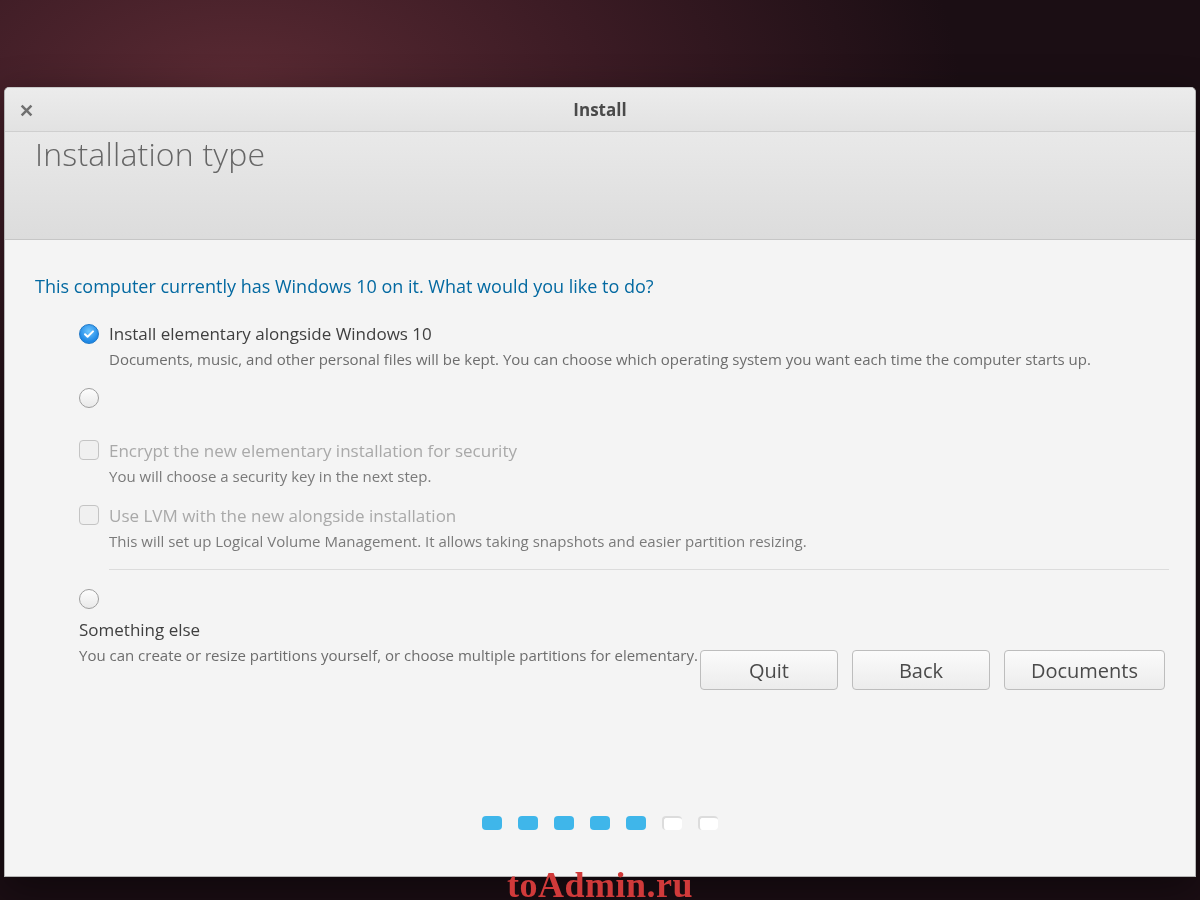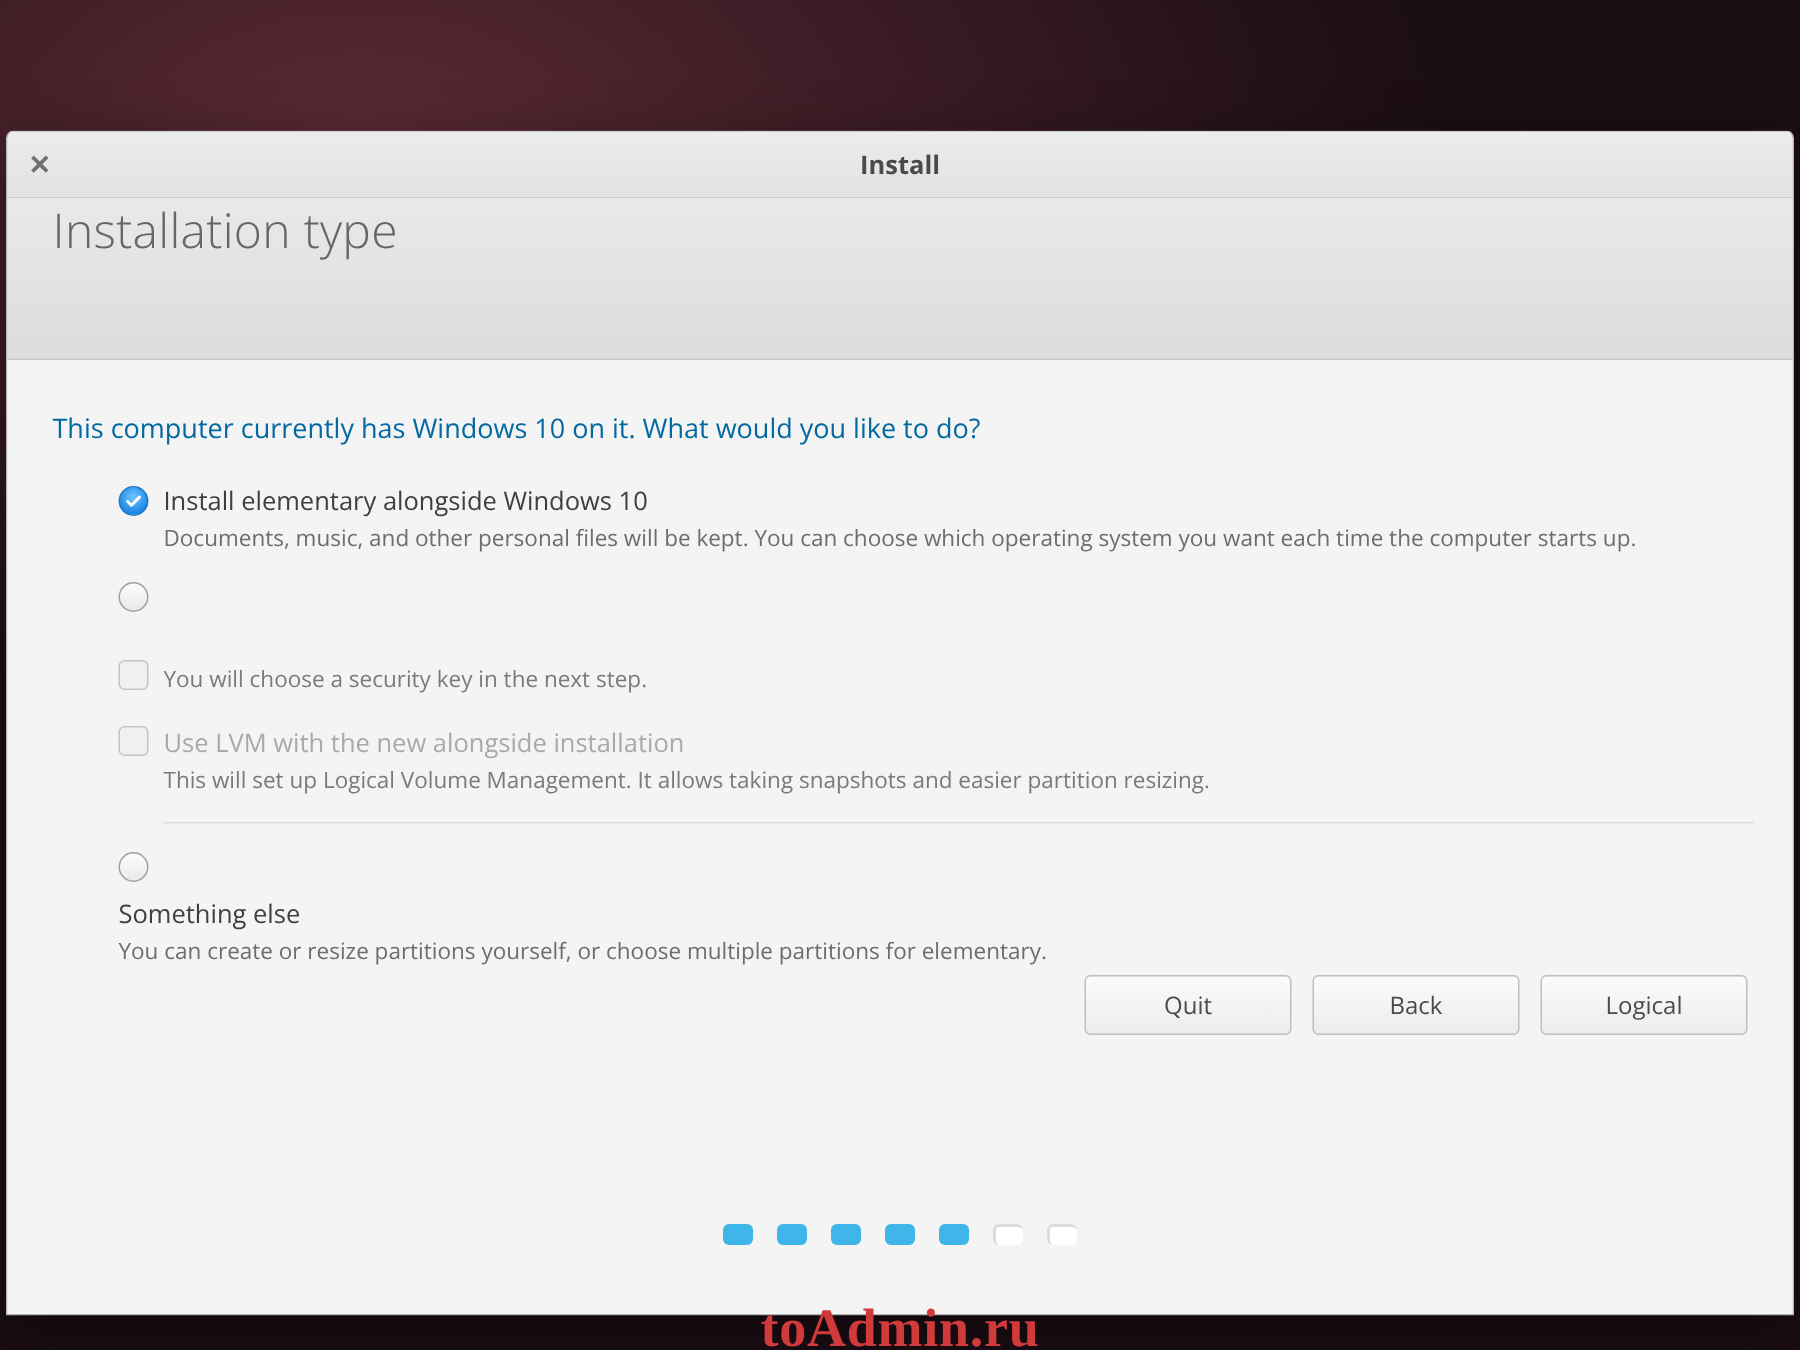--- a/index.html
+++ b/index.html
@@ -97,21 +97,21 @@
   .buttons {
     position: absolute; right: 30px; top: 410px;
     display: flex; gap: 14px;
   }
   .btn {
     min-width: 138px; height: 40px;
     padding: 0 26px;
     border: 1px solid #bdbdbd;
     border-radius: 4px;
     background: linear-gradient(#fbfbfb,#ececec);
-    color: #4a4a4a; font-size: 16px;
+    color: #4a4a4a; font-size: 20px;
     display: inline-flex; align-items: center; justify-content: center;
     cursor: pointer; user-select: none;
   }
 
   .pager {
     position: absolute; left: 0; right: 0; top: 576px;
     display: flex; justify-content: center; gap: 16px;
   }
   .dot {
     width: 20px; height: 14px; border-radius: 4px;
@@ -171,20 +171,21 @@
           <span class="ctrl">
             <span class="radio"></span>
           </span>
         </div>
 
         <div class="opt disabled" style="margin-top:26px;">
           <span class="ctrl">
             <span class="chk"></span>
           </span>
           <span class="texts">
+            <div class="lbl">Encrypt the new elementary installation for security</div>
             <div class="desc">You will choose a security key in the next step.</div>
           </span>
         </div>
 
         <div class="opt disabled">
           <span class="ctrl">
             <span class="chk"></span>
           </span>
           <span class="texts">
             <div class="lbl">Use LVM with the new alongside installation</div>
@@ -203,21 +204,21 @@
           <span class="texts">
             <div class="lbl">Something else</div>
             <div class="desc">You can create or resize partitions yourself, or choose multiple partitions for elementary.</div>
           </span>
         </div>
       </div>
 
       <div class="buttons">
         <div class="btn">Quit</div>
         <div class="btn">Back</div>
-        <div class="btn">Logical</div>
+        <div class="btn">Documents</div>
       </div>
 
       <div class="pager">
         <span class="dot"></span>
         <span class="dot"></span>
         <span class="dot"></span>
         <span class="dot"></span>
         <span class="dot"></span>
         <span class="dot hollow"></span>
         <span class="dot hollow"></span>

